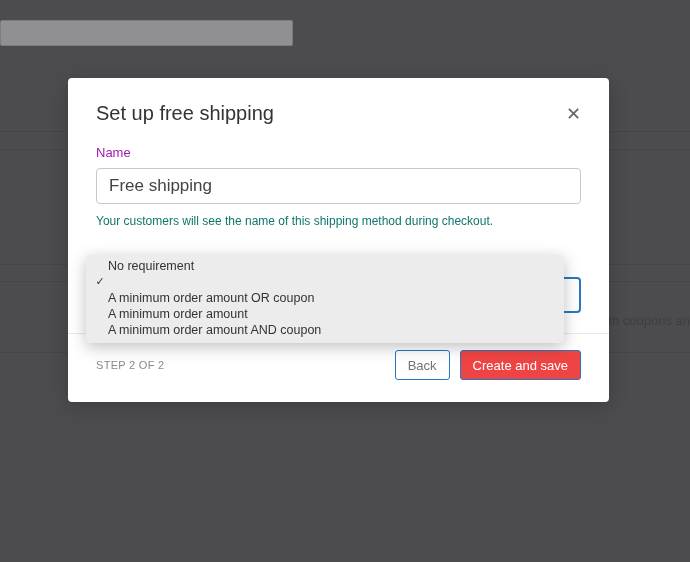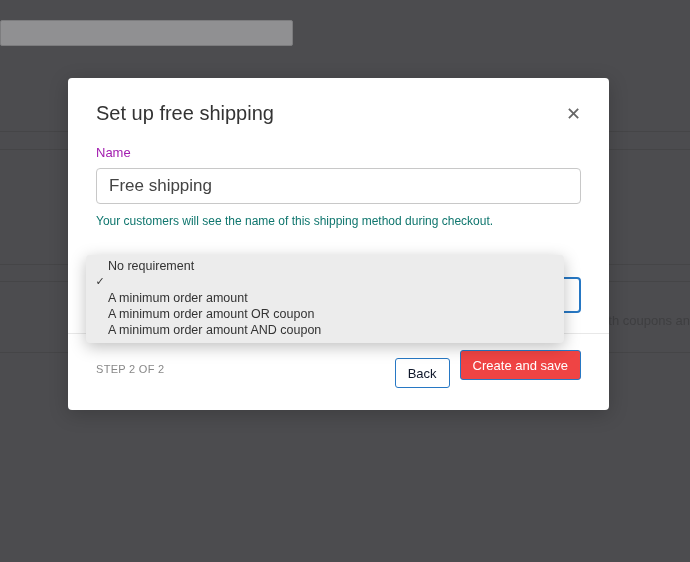--- a/index.html
+++ b/index.html
@@ -189,22 +189,21 @@
     .btn {
       height: 30px;
       border-radius: 3px;
       font-size: 13px;
       padding: 0 12px;
       cursor: pointer;
     }
     .btn-outline {
       background: #fff;
       border: 1px solid #2778c4;
-      color: #0f172a;
-      margin-top: 8px;
+      color: #737373;
     }
     .btn-primary {
       background: #ef4444;
       border: 1px solid #2778c4;
       color: #fff;
     }
   </style>
 </head>
 <body>
 
@@ -245,23 +244,23 @@
 
 <div class="dropdown-item">
       <span class="check-col"></span>
       <span>No requirement</span>
     </div>
     <div class="dropdown-item">
       <span class="check-col">✓</span>
     </div>
     <div class="dropdown-item">
       <span class="check-col"></span>
+      <span>A minimum order amount OR coupon</span>
+    </div>
+    <div class="dropdown-item">
+      <span class="check-col"></span>
       <span>A minimum order amount</span>
     </div>
     <div class="dropdown-item">
       <span class="check-col"></span>
-      <span>A minimum order amount OR coupon</span>
-    </div>
-    <div class="dropdown-item">
-      <span class="check-col"></span>
       <span>A minimum order amount AND coupon</span>
     </div>
   </div>
 
 </body></html>

